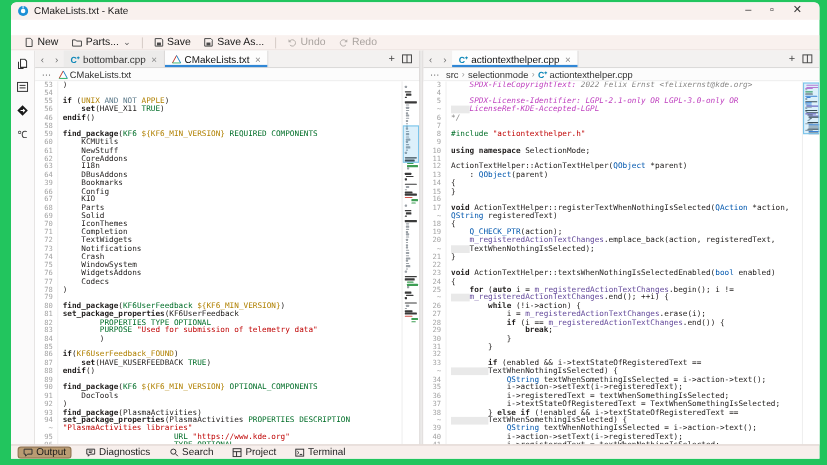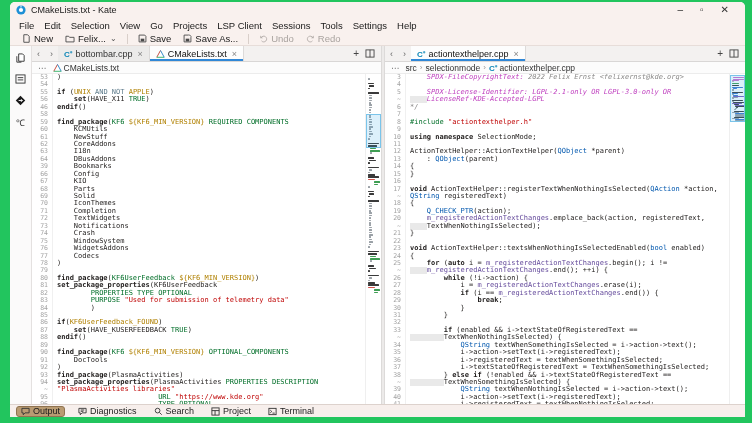--- a/index.html
+++ b/index.html
@@ -93,49 +93,36 @@
           </svg>
       </span>
       <span class="title-text">CMakeLists.txt - Kate</span>
       <span class="win-btns">
         <span class="win-btn">–</span>
         <span class="win-btn">▫</span>
         <span class="win-btn">✕</span>
       </span>
     </div>
 
-    <div class="menubar">
-        <span class="menu-item">File</span>
-        <span class="menu-item">Edit</span>
-        <span class="menu-item">Selection</span>
-        <span class="menu-item">View</span>
-        <span class="menu-item">Go</span>
-        <span class="menu-item">Projects</span>
-        <span class="menu-item">LSP Client</span>
-        <span class="menu-item">Sessions</span>
-        <span class="menu-item">Tools</span>
-        <span class="menu-item">Settings</span>
-        <span class="menu-item">Help</span>
-      </div>
     <div class="toolbar">
         <span class="tb-btn">
           <span>
             <svg width="9" height="9" viewBox="0 0 10 10">
               <path d="M2 .8h4.2L8 2.6v6.6H2z" fill="none" stroke="#4a4a4a"></path>
             </svg>
           </span>
           <span>New</span>
         </span>
         <span class="tb-btn">
           <span>
             <svg width="10" height="9" viewBox="0 0 11 10">
               <path d="M1 2.5h3l1 1.2h5V8.8H1z" fill="none" stroke="#4a4a4a"></path>
             </svg>
           </span>
-          <span>Felix...</span>
+          <span>Parts...</span>
           <span class="tb-caret">⌄</span>
         </span>
         <span class="tb-sep"></span>
         <span class="tb-btn">
           <span>
             <svg width="9" height="9" viewBox="0 0 10 10">
               <path d="M1.2 1.2h6.3l1.3 1.3v6.3H1.2z" fill="none" stroke="#4a4a4a"></path>
               <rect x="3" y="5.2" width="4" height="3" fill="#4a4a4a"></rect>
             </svg>
           </span>

